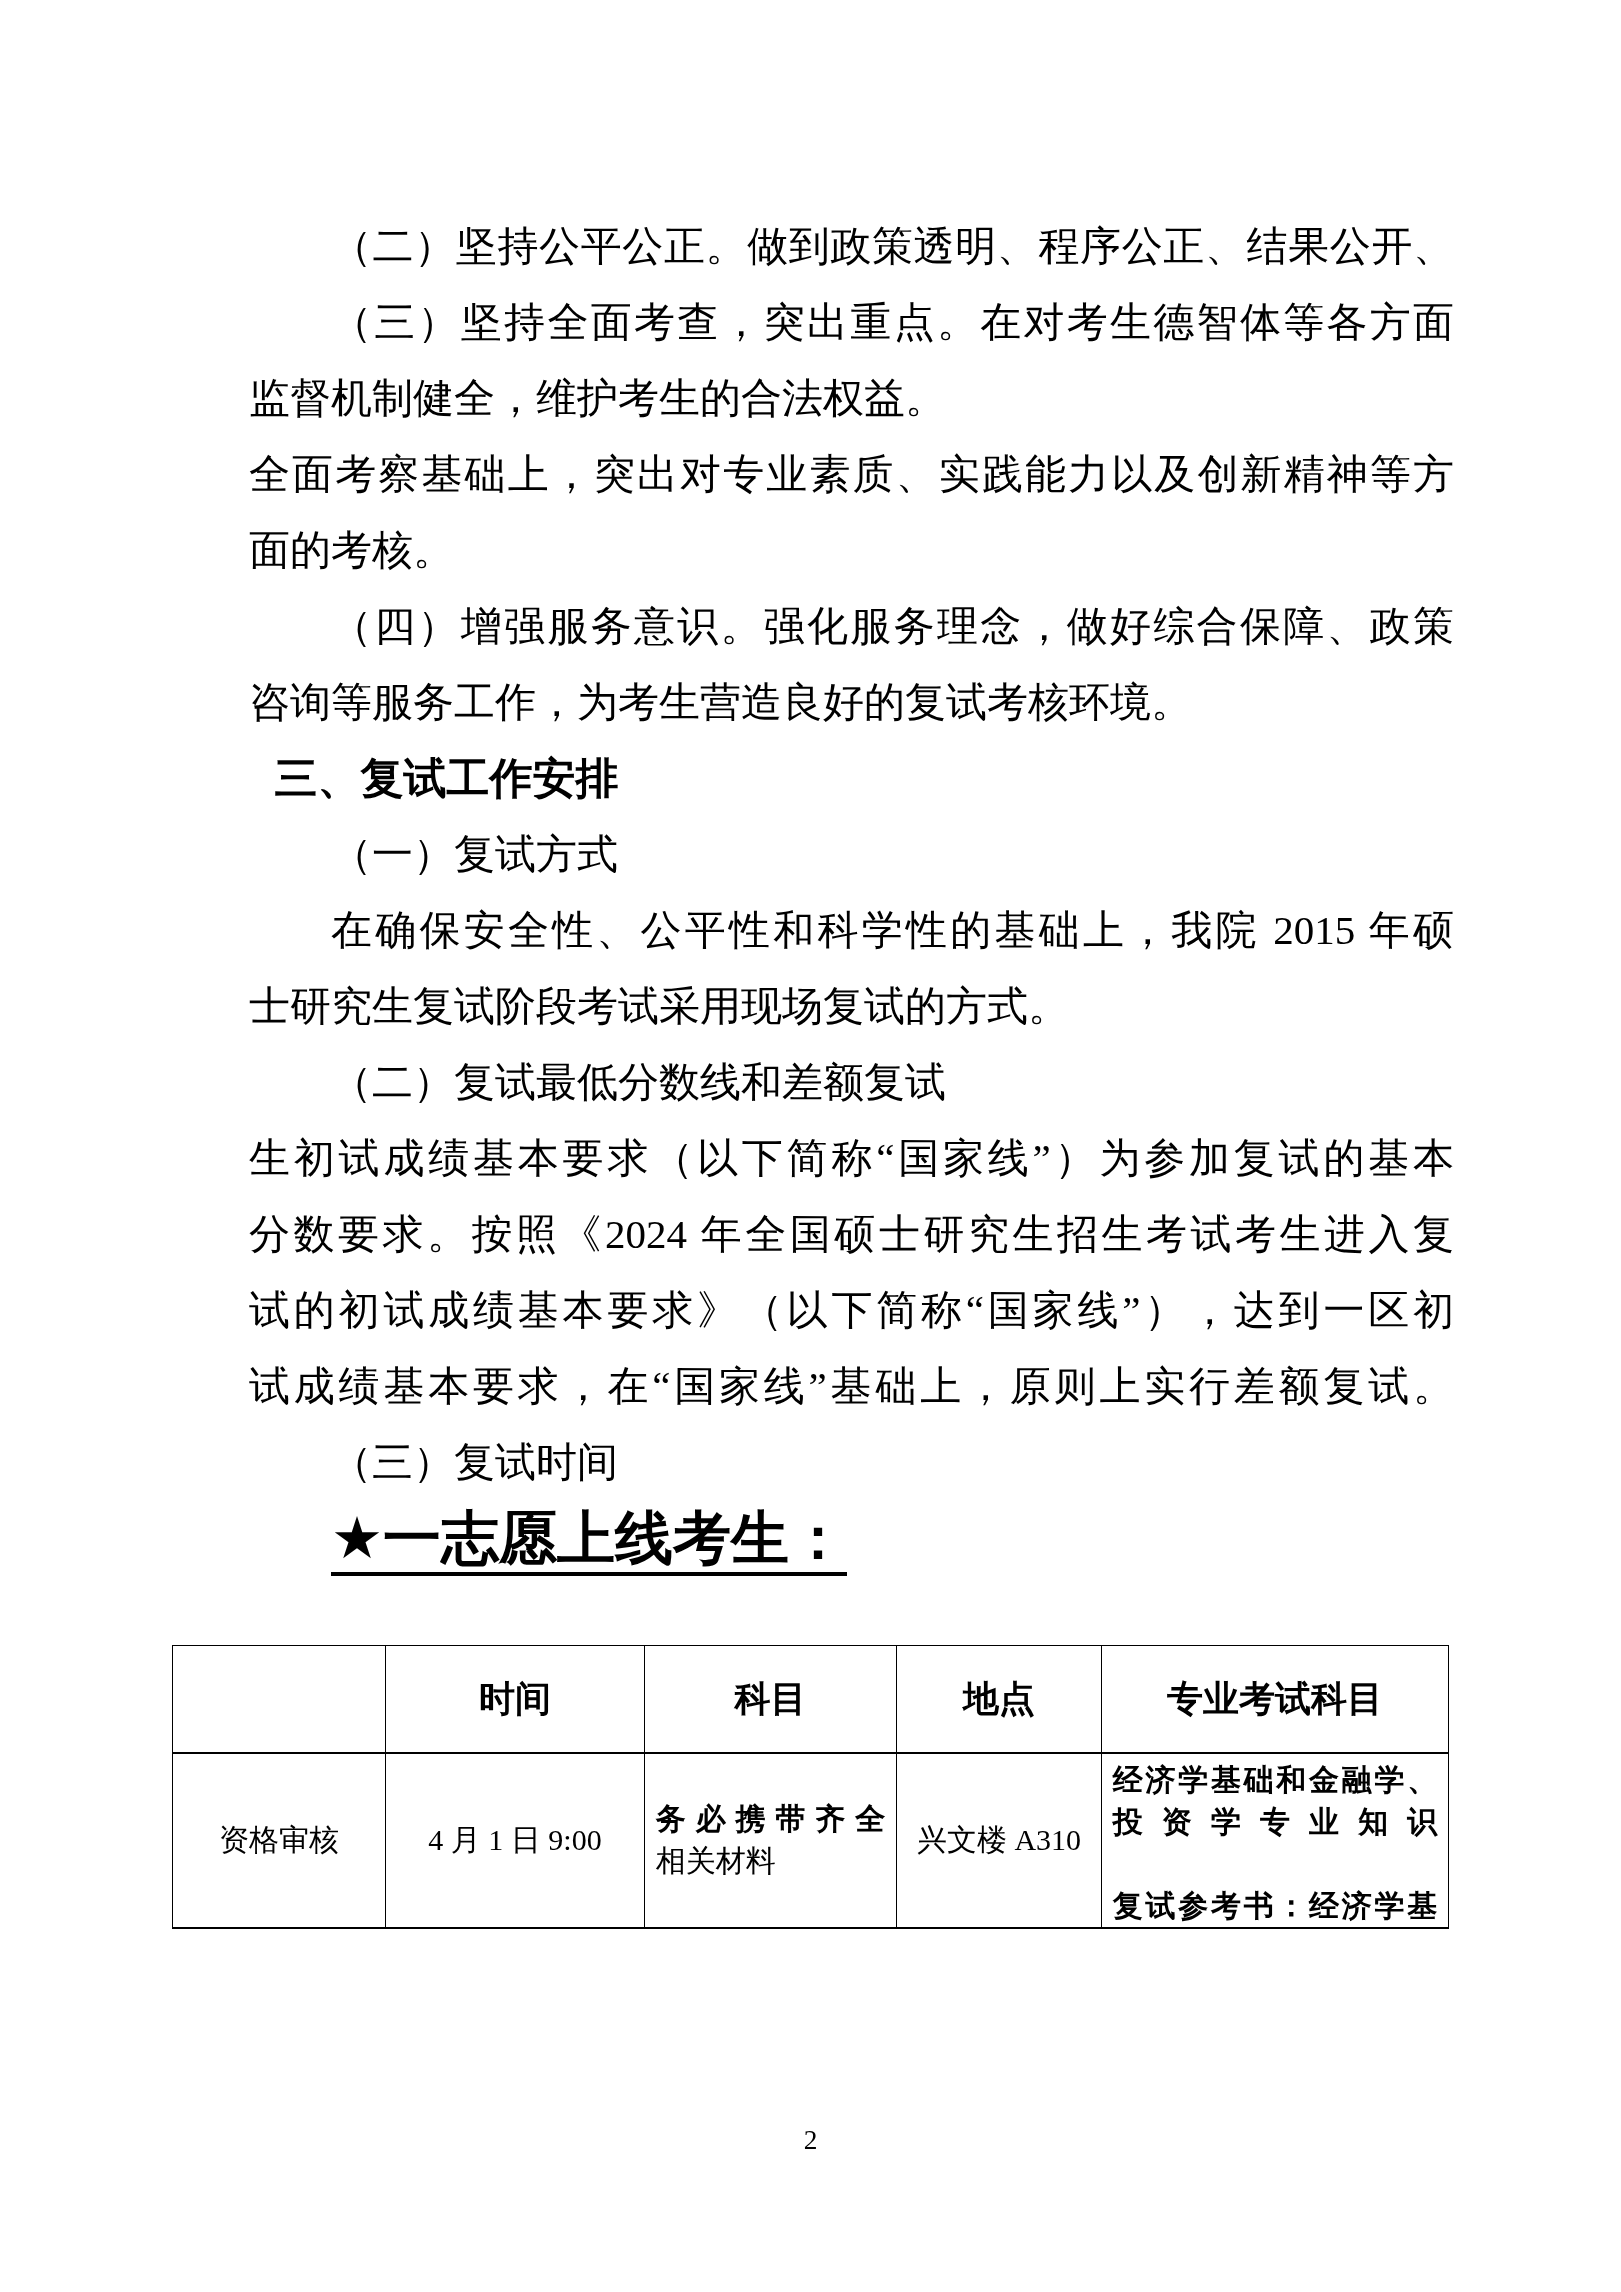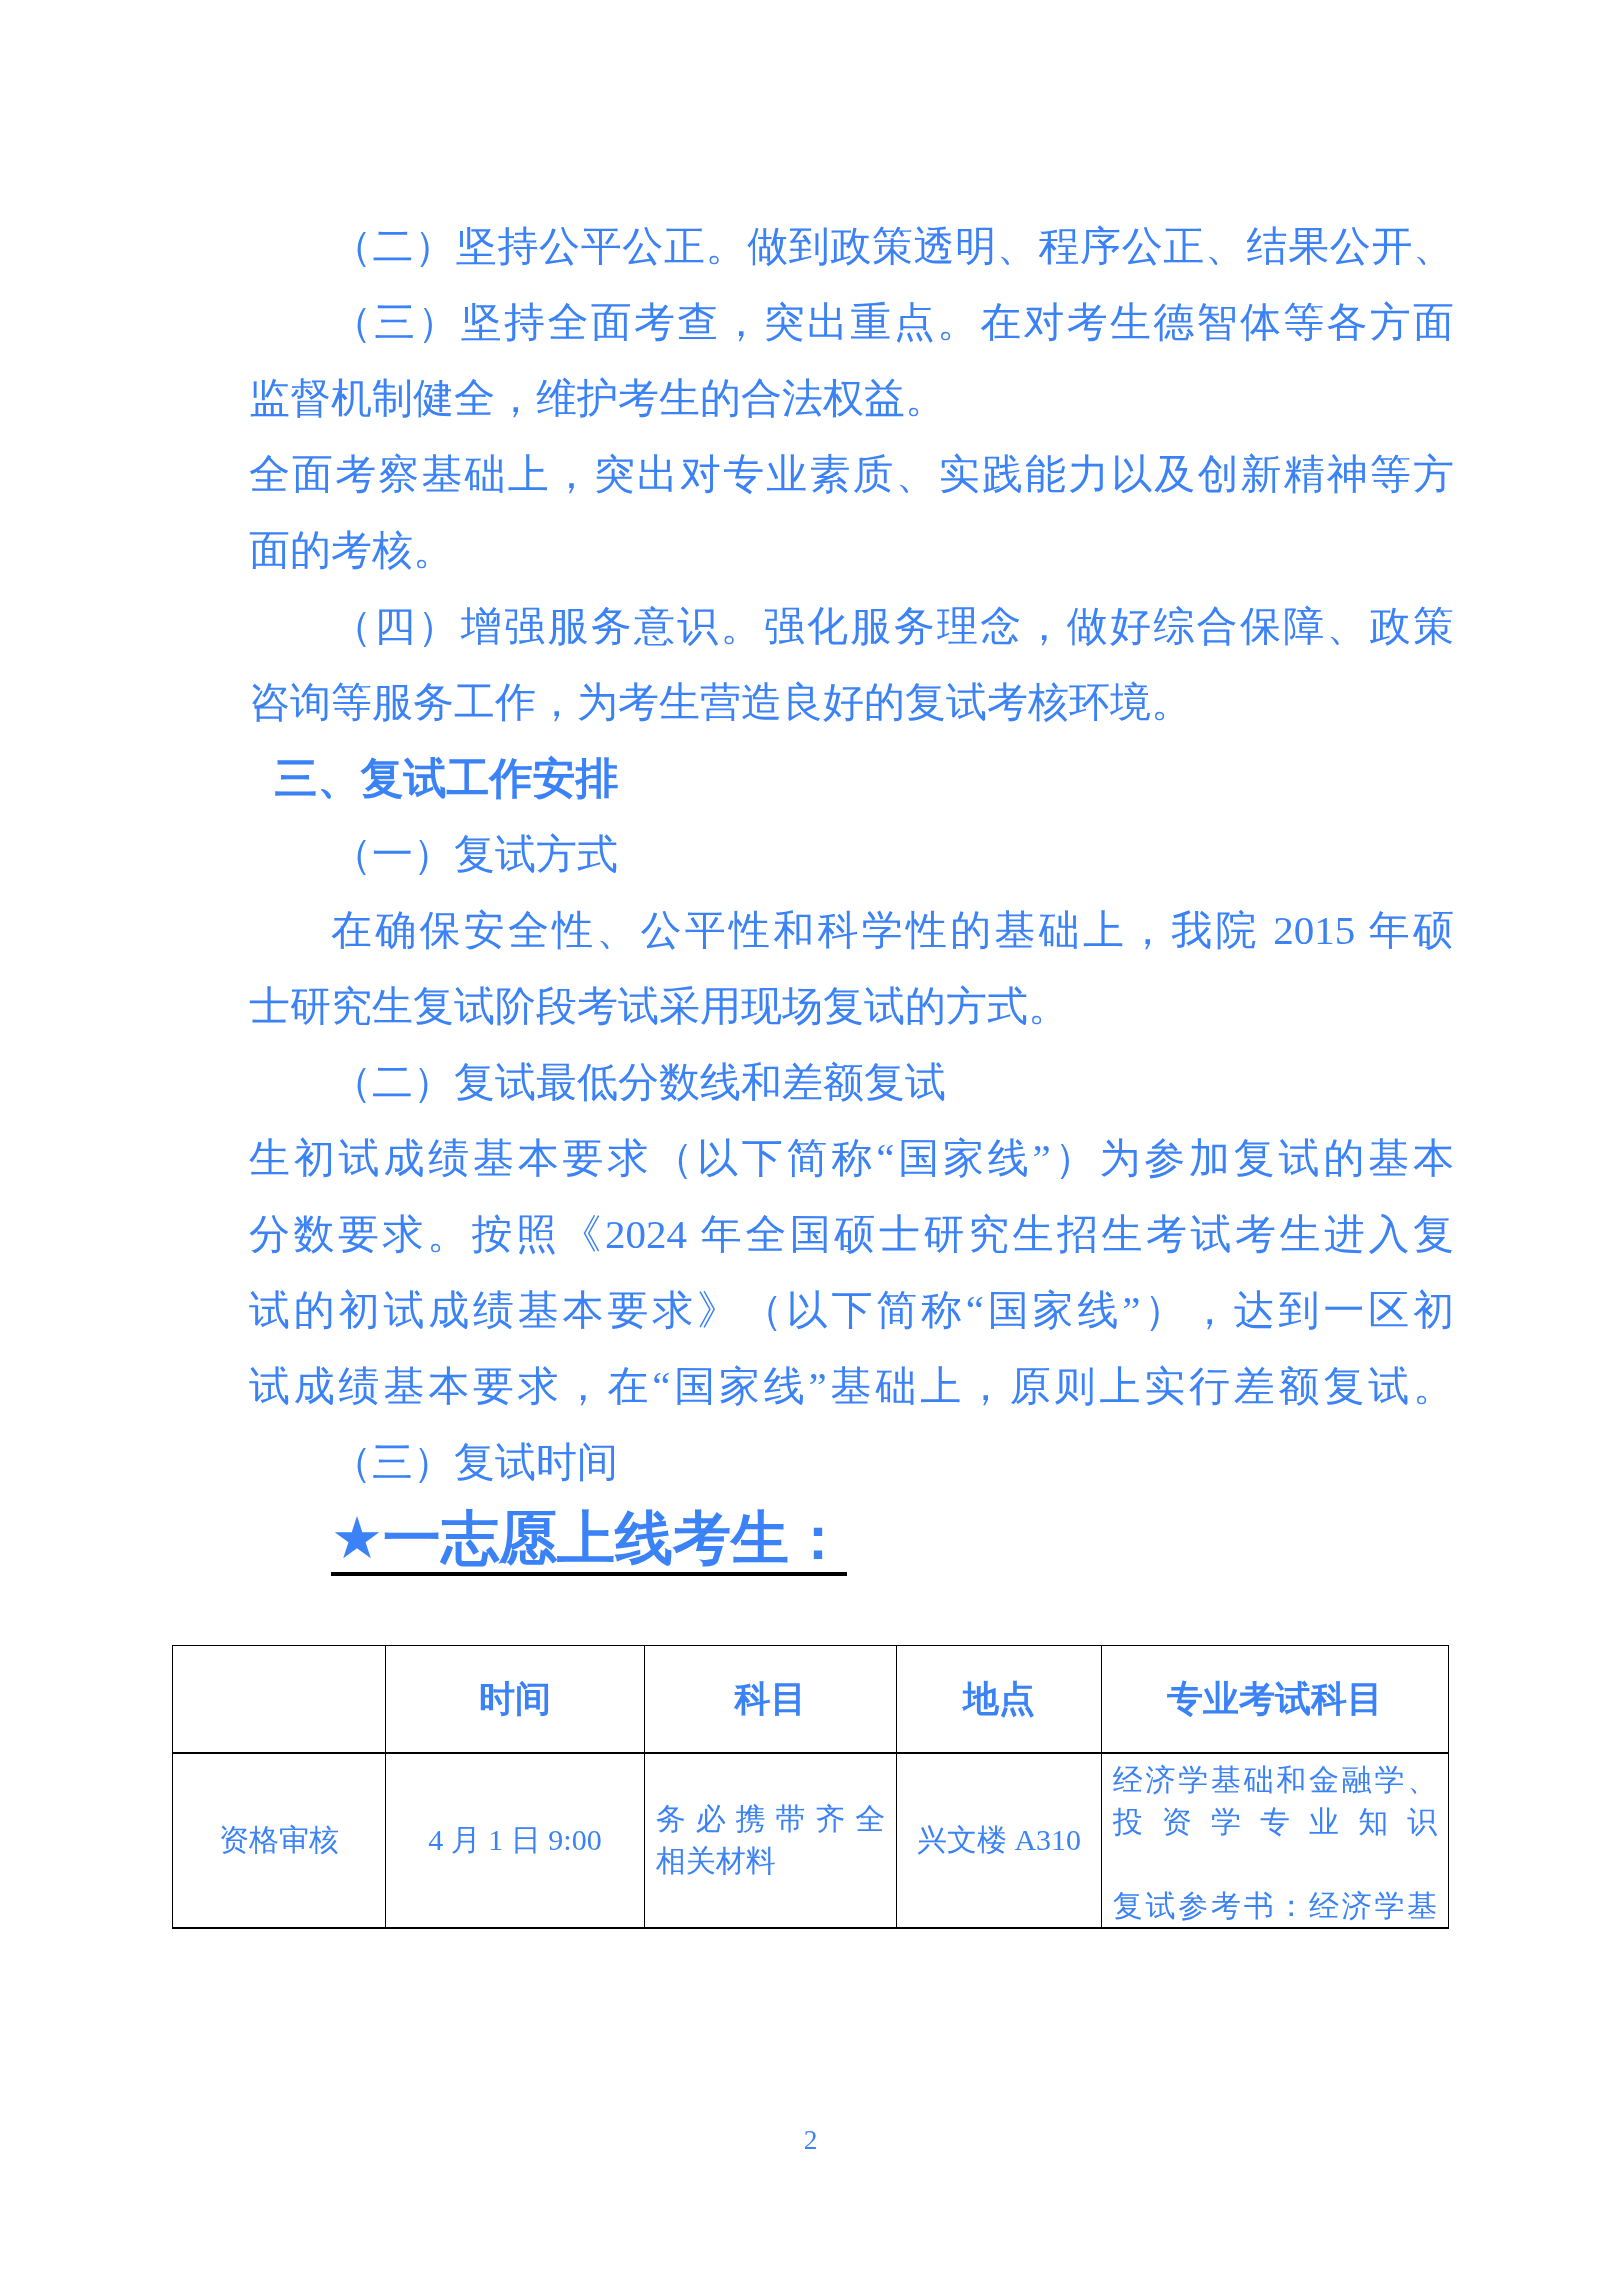--- a/index.html
+++ b/index.html
@@ -1,21 +1,21 @@
 <!DOCTYPE html>
 <html><head>
 <meta charset="utf-8">
 <style>
   html,body { margin:0; padding:0; background:#888; }
   .page {
     position:relative;
     width:1621px; height:2293px;
     margin:0 auto;
     background:#ffffff;
-    color:#3b82f6;
+    color:#000000;
     font-family:"Liberation Serif","DejaVu Serif",serif;
     overflow:hidden;
   }
   #text-block {
     position:absolute;
     left:249px; top:208px; width:1205px;
   }
   .line {
     height:76px; line-height:76px;
     font-size:41px;
@@ -72,20 +72,21 @@
   }
   #schedule-table td.valign-top {
     vertical-align:top;
     padding-top:4.9px;
   }
   #schedule-table td.align-center { text-align:center; }
   .cline { min-height:42px; line-height:42px; }
   .cline.fill {
     text-align:justify;
     text-align-last:justify;
+    font-weight:bold;
   }
   #page-number {
     position:absolute;
     left:0; top:2125px; width:100%;
     text-align:center;
     font-size:27.4px;
   }
 </style>
 </head>
 <body>

